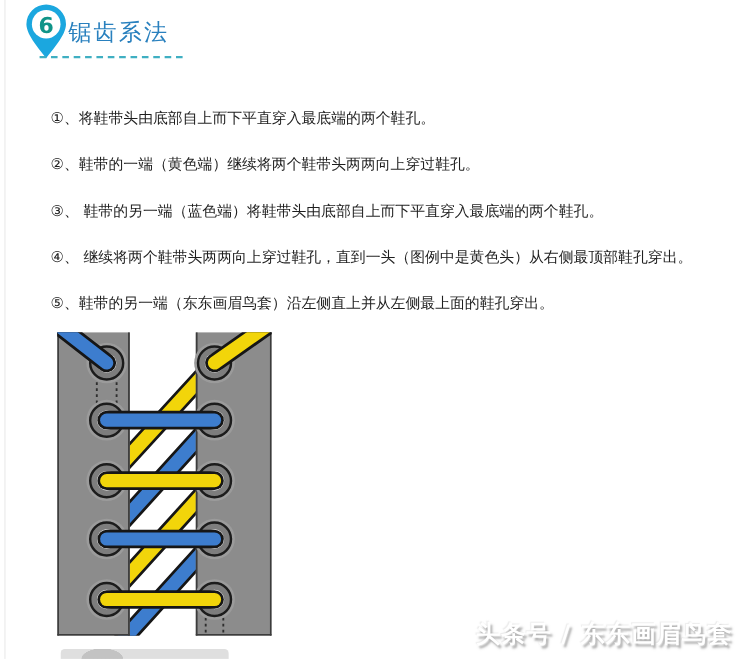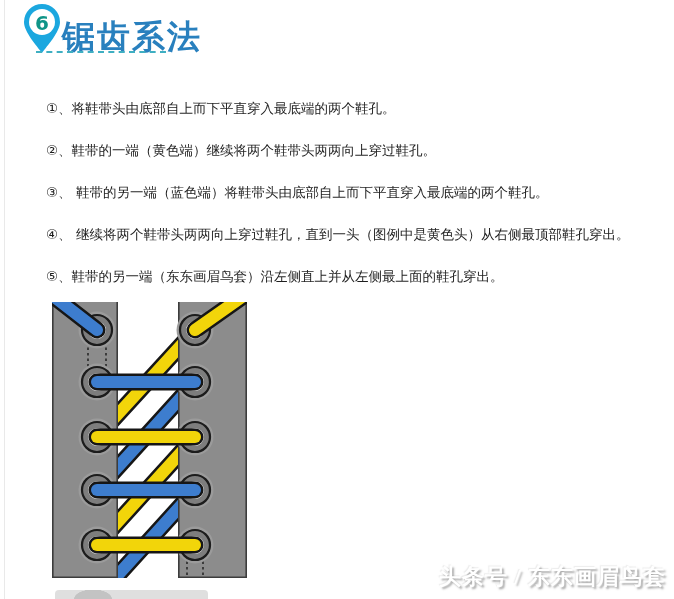--- a/index.html
+++ b/index.html
@@ -7,21 +7,21 @@
     width:674px;height:599px;position:relative;overflow:hidden;
     background:#ffffff;
     font-family:"DejaVu Sans","Liberation Sans",sans-serif;
   }
   .page-edge{position:absolute;left:4px;top:0;width:1px;height:599px;background:#E9E9E9;}
 
   
   .pin{position:absolute;left:20px;top:3px;}
   .title{
     position:absolute;left:62px;top:15px;
-    font-size:33px;font-weight:bold;letter-spacing:2px;
+    font-size:21px;font-weight:normal;letter-spacing:2px;
     color:var(--title-blue,#2980BE);
   }
   .divider{
     position:absolute;left:36px;top:51px;width:130px;height:0;
     border-bottom:2px dashed var(--divider-teal,#3FAFC2);
   }
 
   
   .step{
     position:absolute;left:46px;right:24px;
@@ -48,21 +48,20 @@
       #DFDFDF;
   }
 
   
   .watermark{
     position:absolute;right:8px;top:562px;
     font-size:22px;font-weight:bold;letter-spacing:1px;
     color:#FFFFFF;
     text-shadow:2px 2px 2px rgba(130,130,130,0.65),-1px -1px 1px rgba(200,200,200,0.35);
     white-space:nowrap;
-    font-family:Liberation Serif, serif;
   }
 </style>
 </head>
 <body>
 
 <div class="page-edge"></div>
 
 <svg class="pin" width="44" height="52" viewBox="0 0 44 52">
   <path d="M22 50 C17 43 4 29 4 19 A18 18 0 1 1 40 19 C40 29 27 43 22 50 Z" style="fill:var(--accent-cyan,#1BA7DF)"></path>
   <circle cx="22" cy="19" r="13" fill="#ffffff"></circle>

